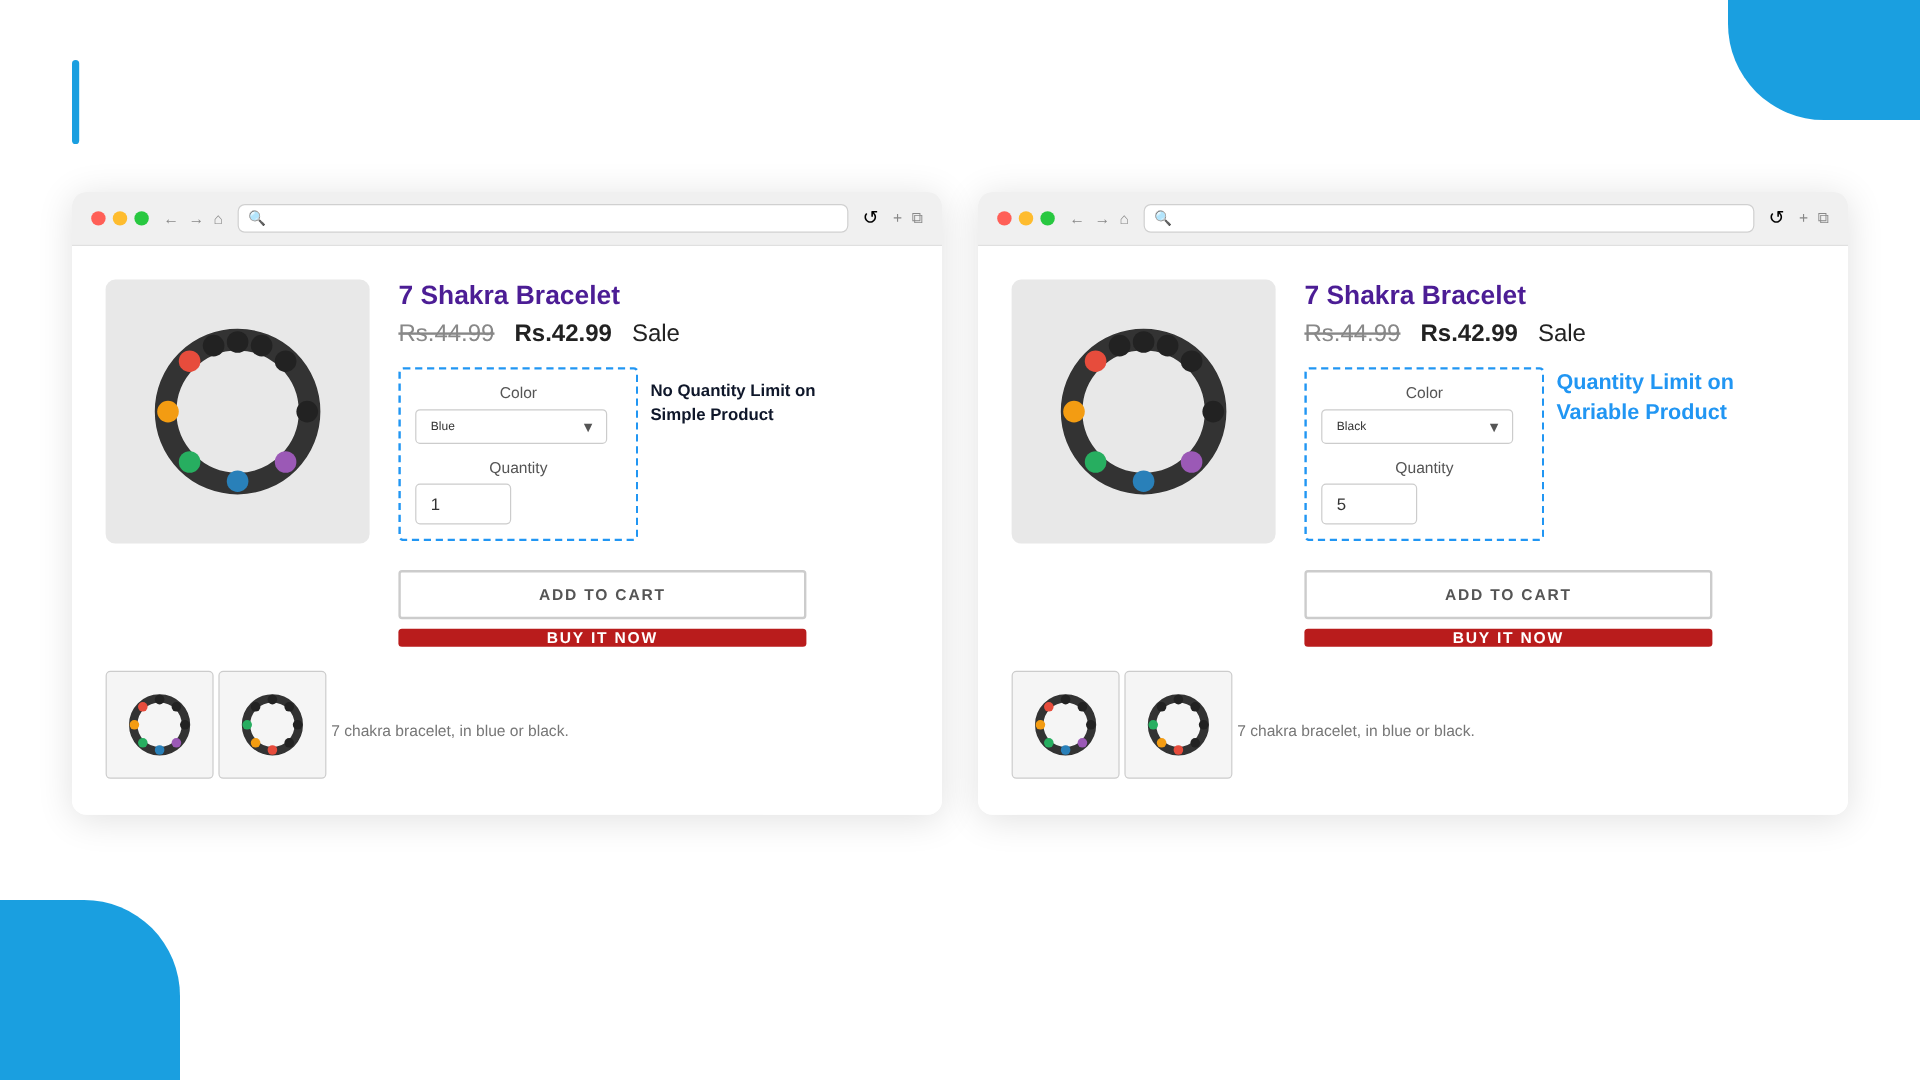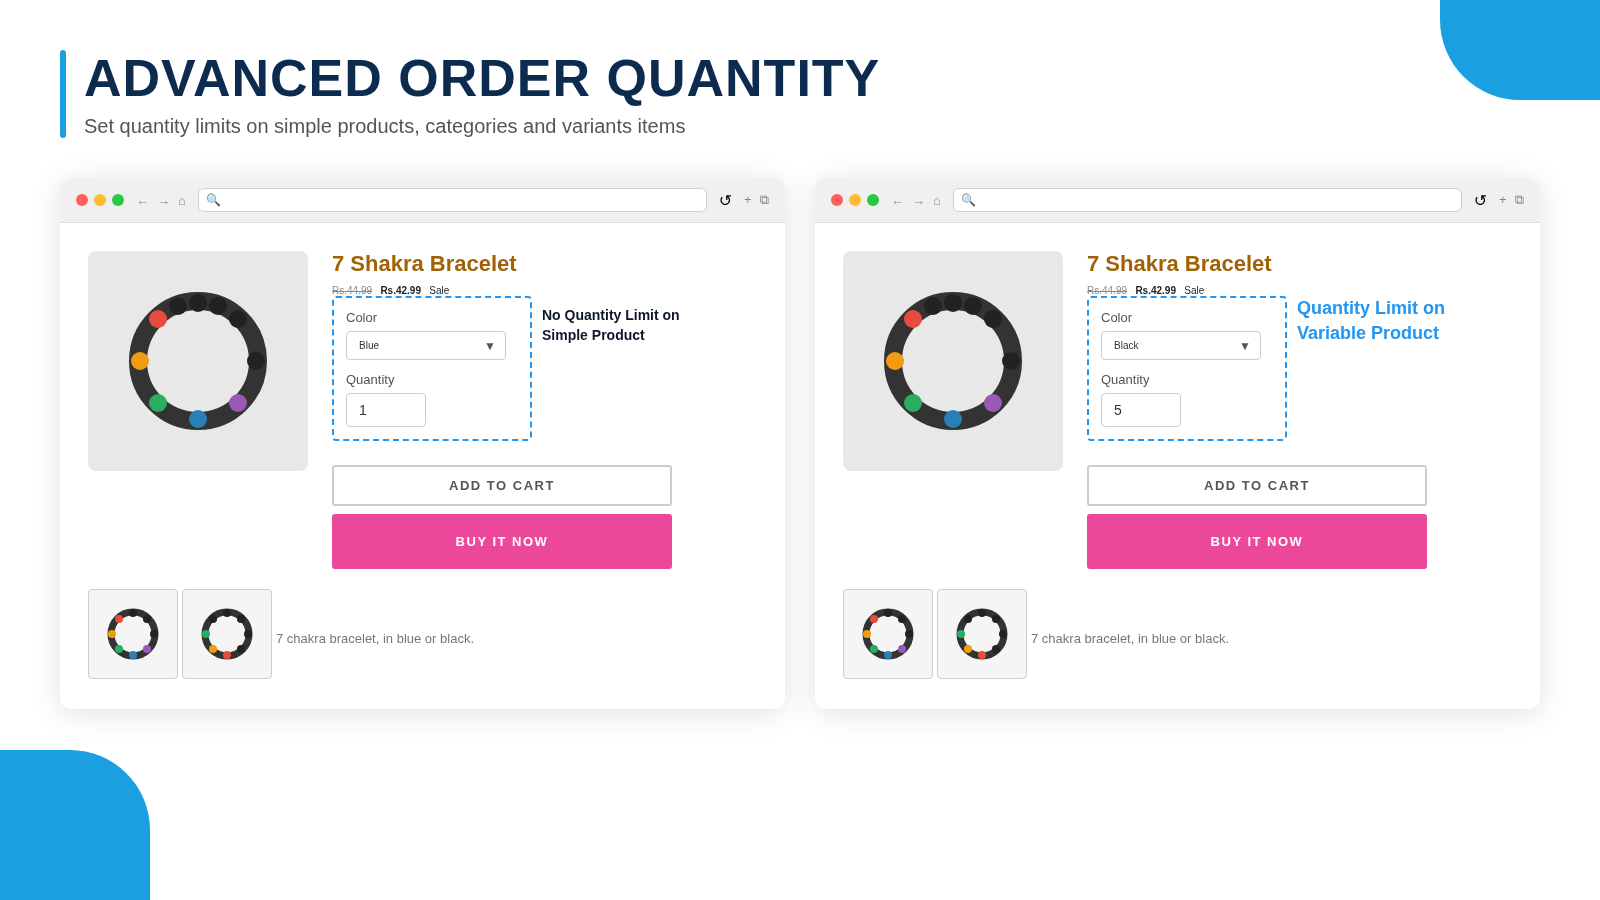--- a/index.html
+++ b/index.html
@@ -168,27 +168,28 @@
       height: 180px;
     }
 
     .product-details {
       flex: 1;
     }
 
     .product-title {
       font-size: 22px;
       font-weight: 700;
-      color: #a16207;
+      color: #4c1d95;
       margin-bottom: 8px;
     }
 
     .product-price {
-      font-size: 10px;
+      font-size: 20px;
       color: #555;
+      margin-bottom: 16px;
     }
     .price-original {
       text-decoration: line-through;
       color: #888;
     }
     .price-sale {
       color: #222;
       font-weight: 600;
     }
     .price-badge {
@@ -204,20 +205,21 @@
       margin-bottom: 12px;
       display: inline-block;
       min-width: 200px;
     }
 
     .form-label {
       font-size: 13px;
       color: #555;
       margin-bottom: 6px;
       display: block;
+      text-align: center;
     }
 
     .select-wrapper {
       position: relative;
       display: inline-block;
       width: 160px;
     }
     .product-select {
       width: 100%;
       padding: 8px 30px 8px 12px;
@@ -284,22 +286,22 @@
       letter-spacing: 1.5px;
       text-transform: uppercase;
       cursor: pointer;
       border-radius: 3px;
       margin-bottom: 8px;
       text-align: center;
     }
     .btn-buy-now {
       display: block;
       width: 100%;
-      padding: 20px;
-      background: #ec4899;
+      padding: 0;
+      background: #b91c1c;
       color: #fff;
       font-size: 13px;
       font-weight: 700;
       letter-spacing: 1.5px;
       text-transform: uppercase;
       cursor: pointer;
       border: none;
       border-radius: 3px;
       text-align: center;
     }
@@ -356,24 +358,20 @@
 </head>
 <body>
 
 <div class="deco-top-right"></div>
 <div class="deco-bottom-left"></div>
 
 <div class="page-content">
 
   <div class="header-section">
     <div class="header-border"></div>
-    <div class="header-text">
-      <h1>Advanced Order Quantity</h1>
-      <p>Set quantity limits on simple products, categories and variants items</p>
-    </div>
   </div>
 
   <div class="browsers-container">
 
     <div class="browser-window">
       <div class="browser-toolbar">
         <div class="browser-dots">
           <div class="dot dot-red"></div>
           <div class="dot dot-yellow"></div>
           <div class="dot dot-green"></div>

